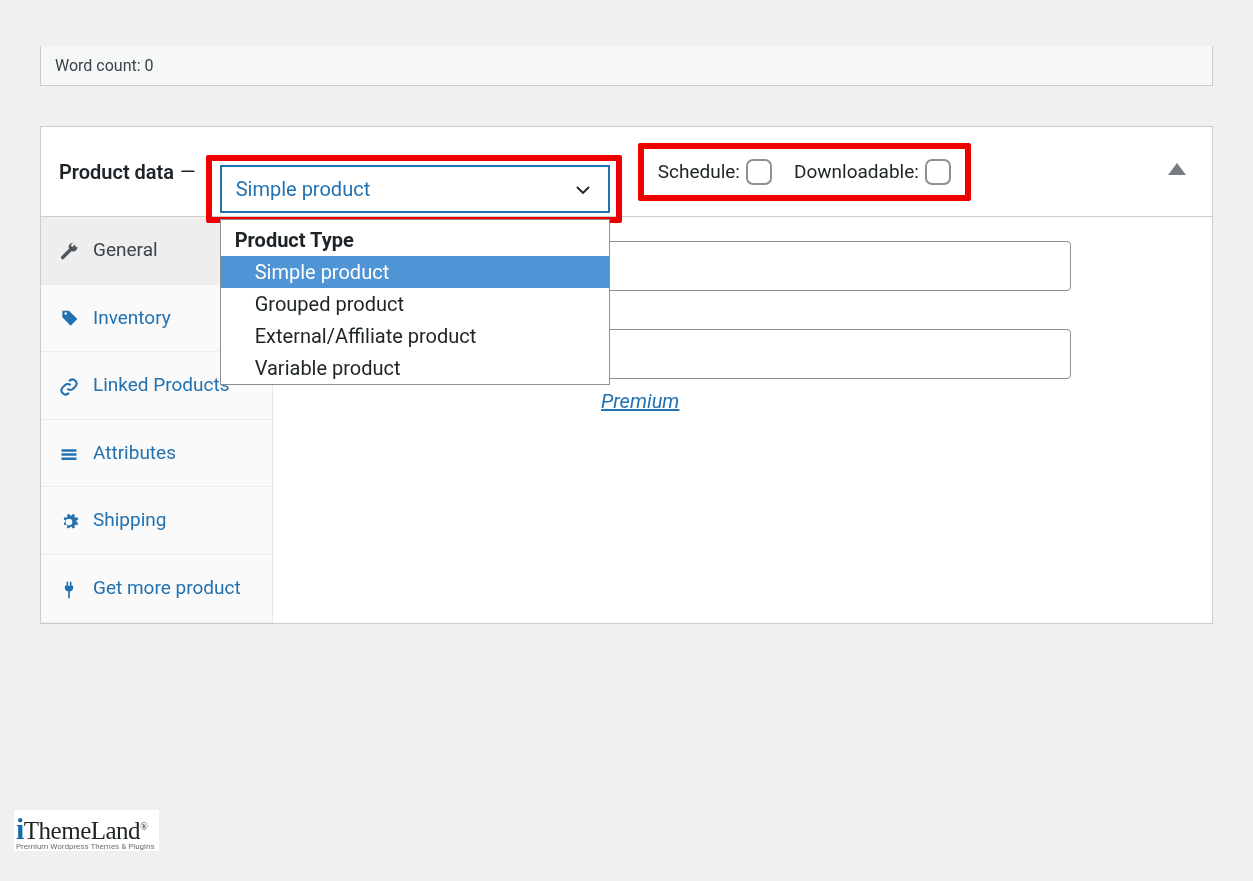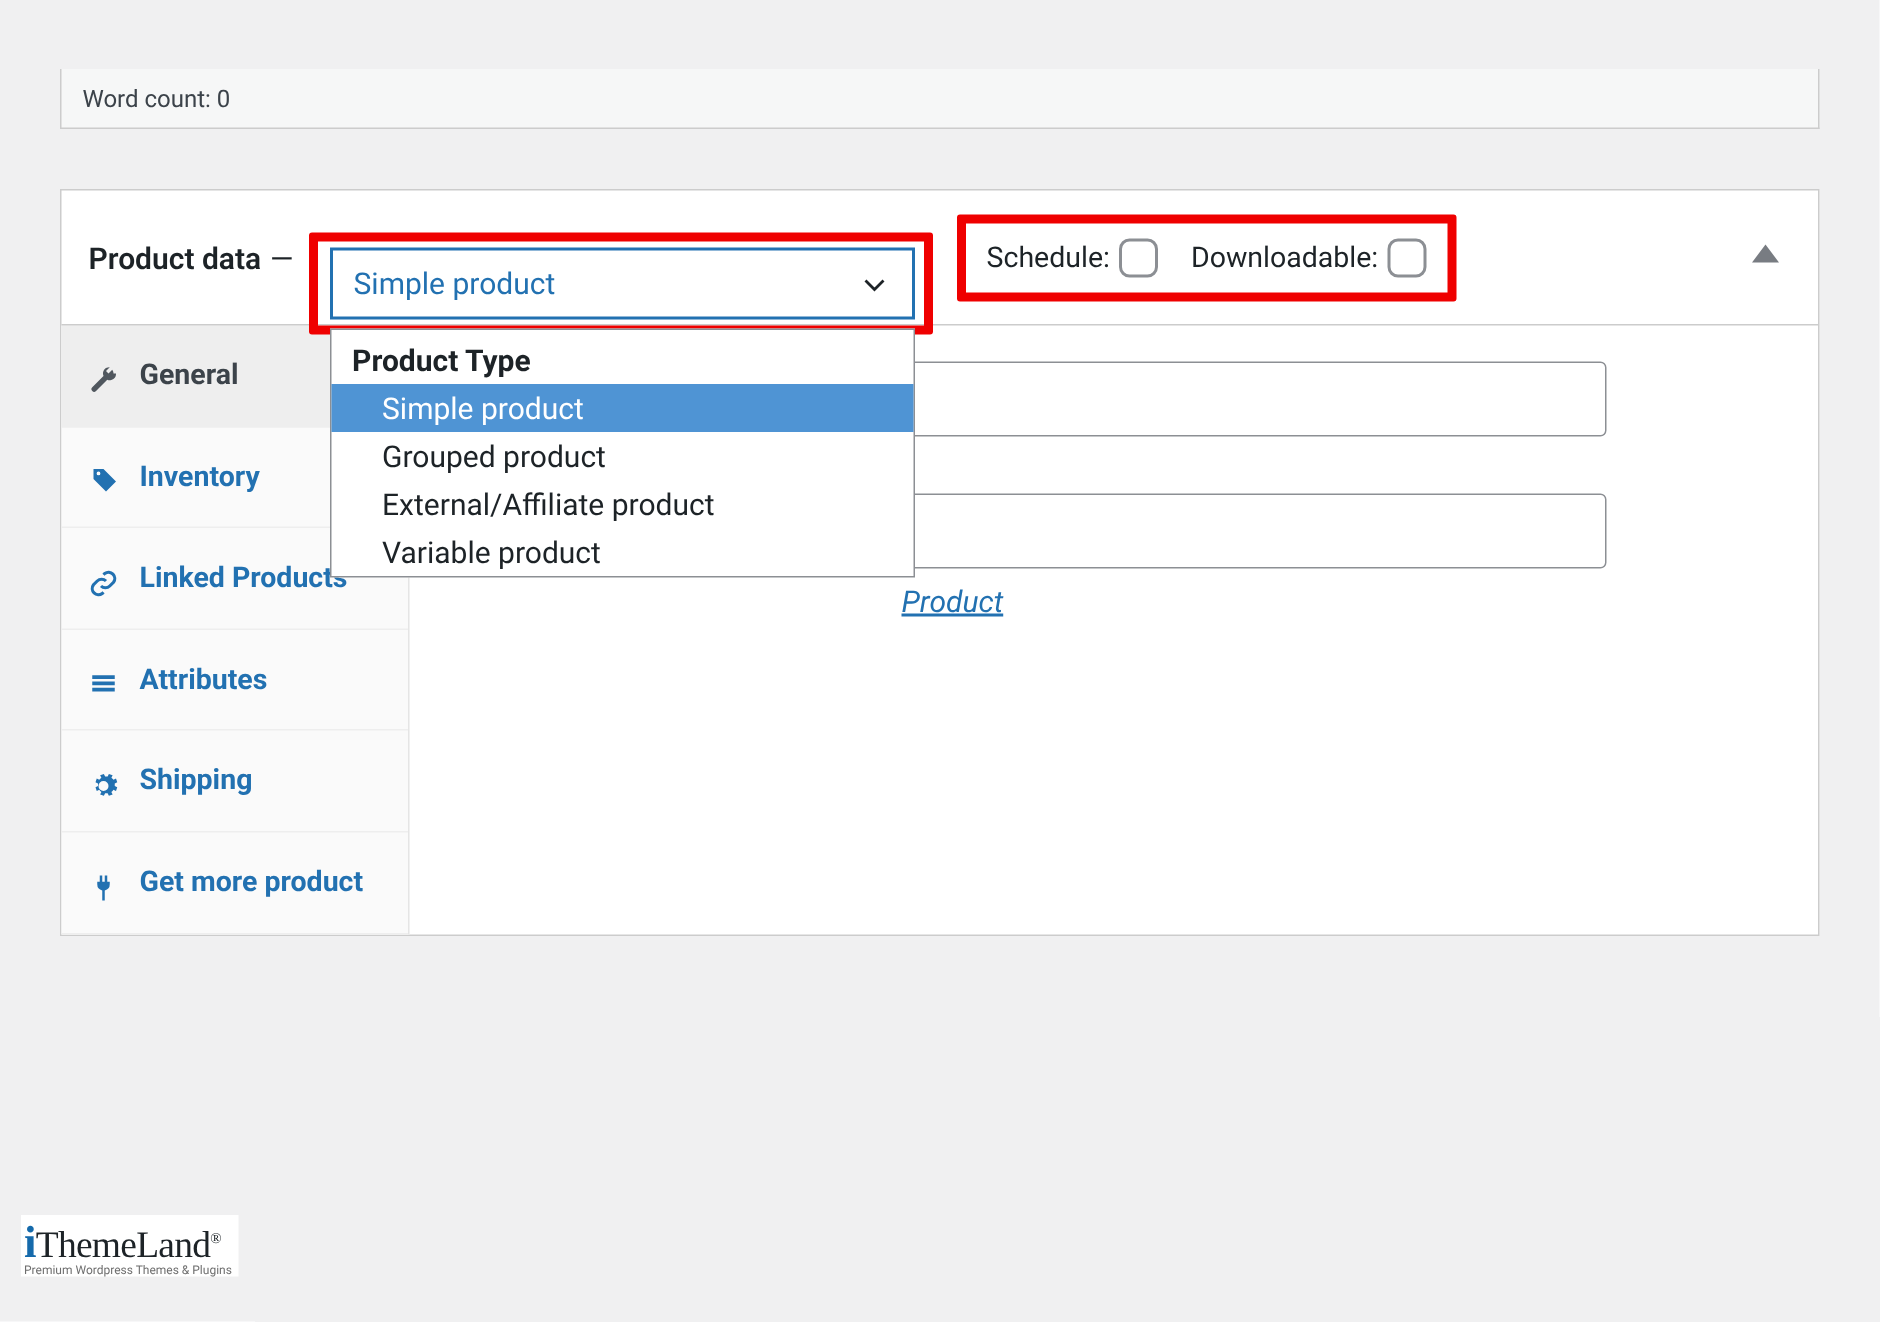--- a/index.html
+++ b/index.html
@@ -138,28 +138,27 @@
 .panel-body {
   display: flex;
 }
 .tabs {
   width: 232px;
   background: #fafafa;
   border-right: 1px solid #e5e5e5;
 }
 .tab {
   display: flex;
-  align-items: flex-end;
+  align-items: center;
   gap: 14px;
   padding: 20px 18px;
   border-bottom: 1px solid #eee;
   font-size: 19px;
   color: #2271b1;
   cursor: pointer;
-  font-weight: bold;
 }
 .tab.active {
   background: #eeeeee;
   color: #3c434a;
 }
 .tab .icon {
   width: 20px;
   height: 20px;
   flex-shrink: 0;
   margin-top: 3px;
@@ -322,21 +321,21 @@
       </div>
     </div>
 
     <div class="content">
       <div class="field-row">
         <div class="text-input"></div>
       </div>
       <div class="field-row" style="margin-bottom:14px;">
         <div class="text-input"></div>
       </div>
-      <a href="#" class="schedule-link">Product</a>
+      <a href="#" class="schedule-link">Premium</a>
     </div>
   </div>
 </div>
 
 <div class="watermark">
   <div class="wm-top">
     <span class="wm-accent">i</span><span>ThemeLand</span><span class="wm-tm">®</span>
   </div>
   <div class="wm-sub">Premium Wordpress Themes &amp; Plugins</div>
 </div>

